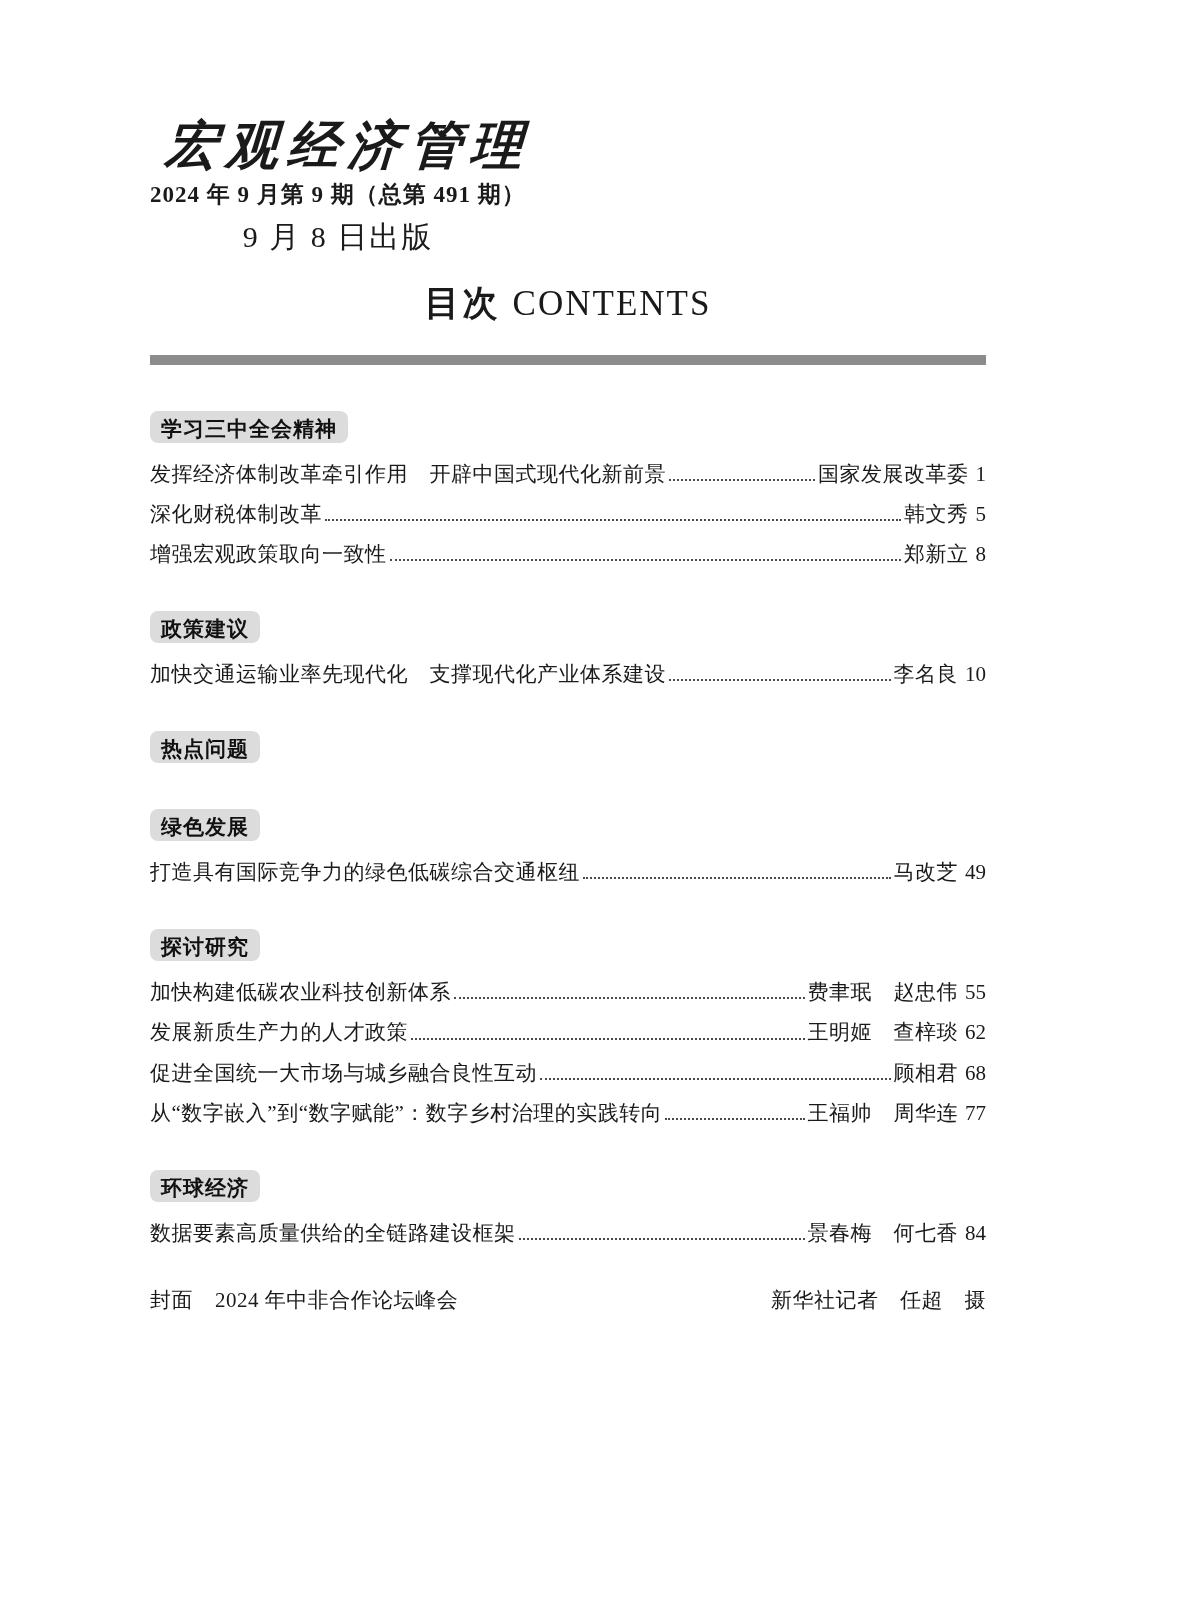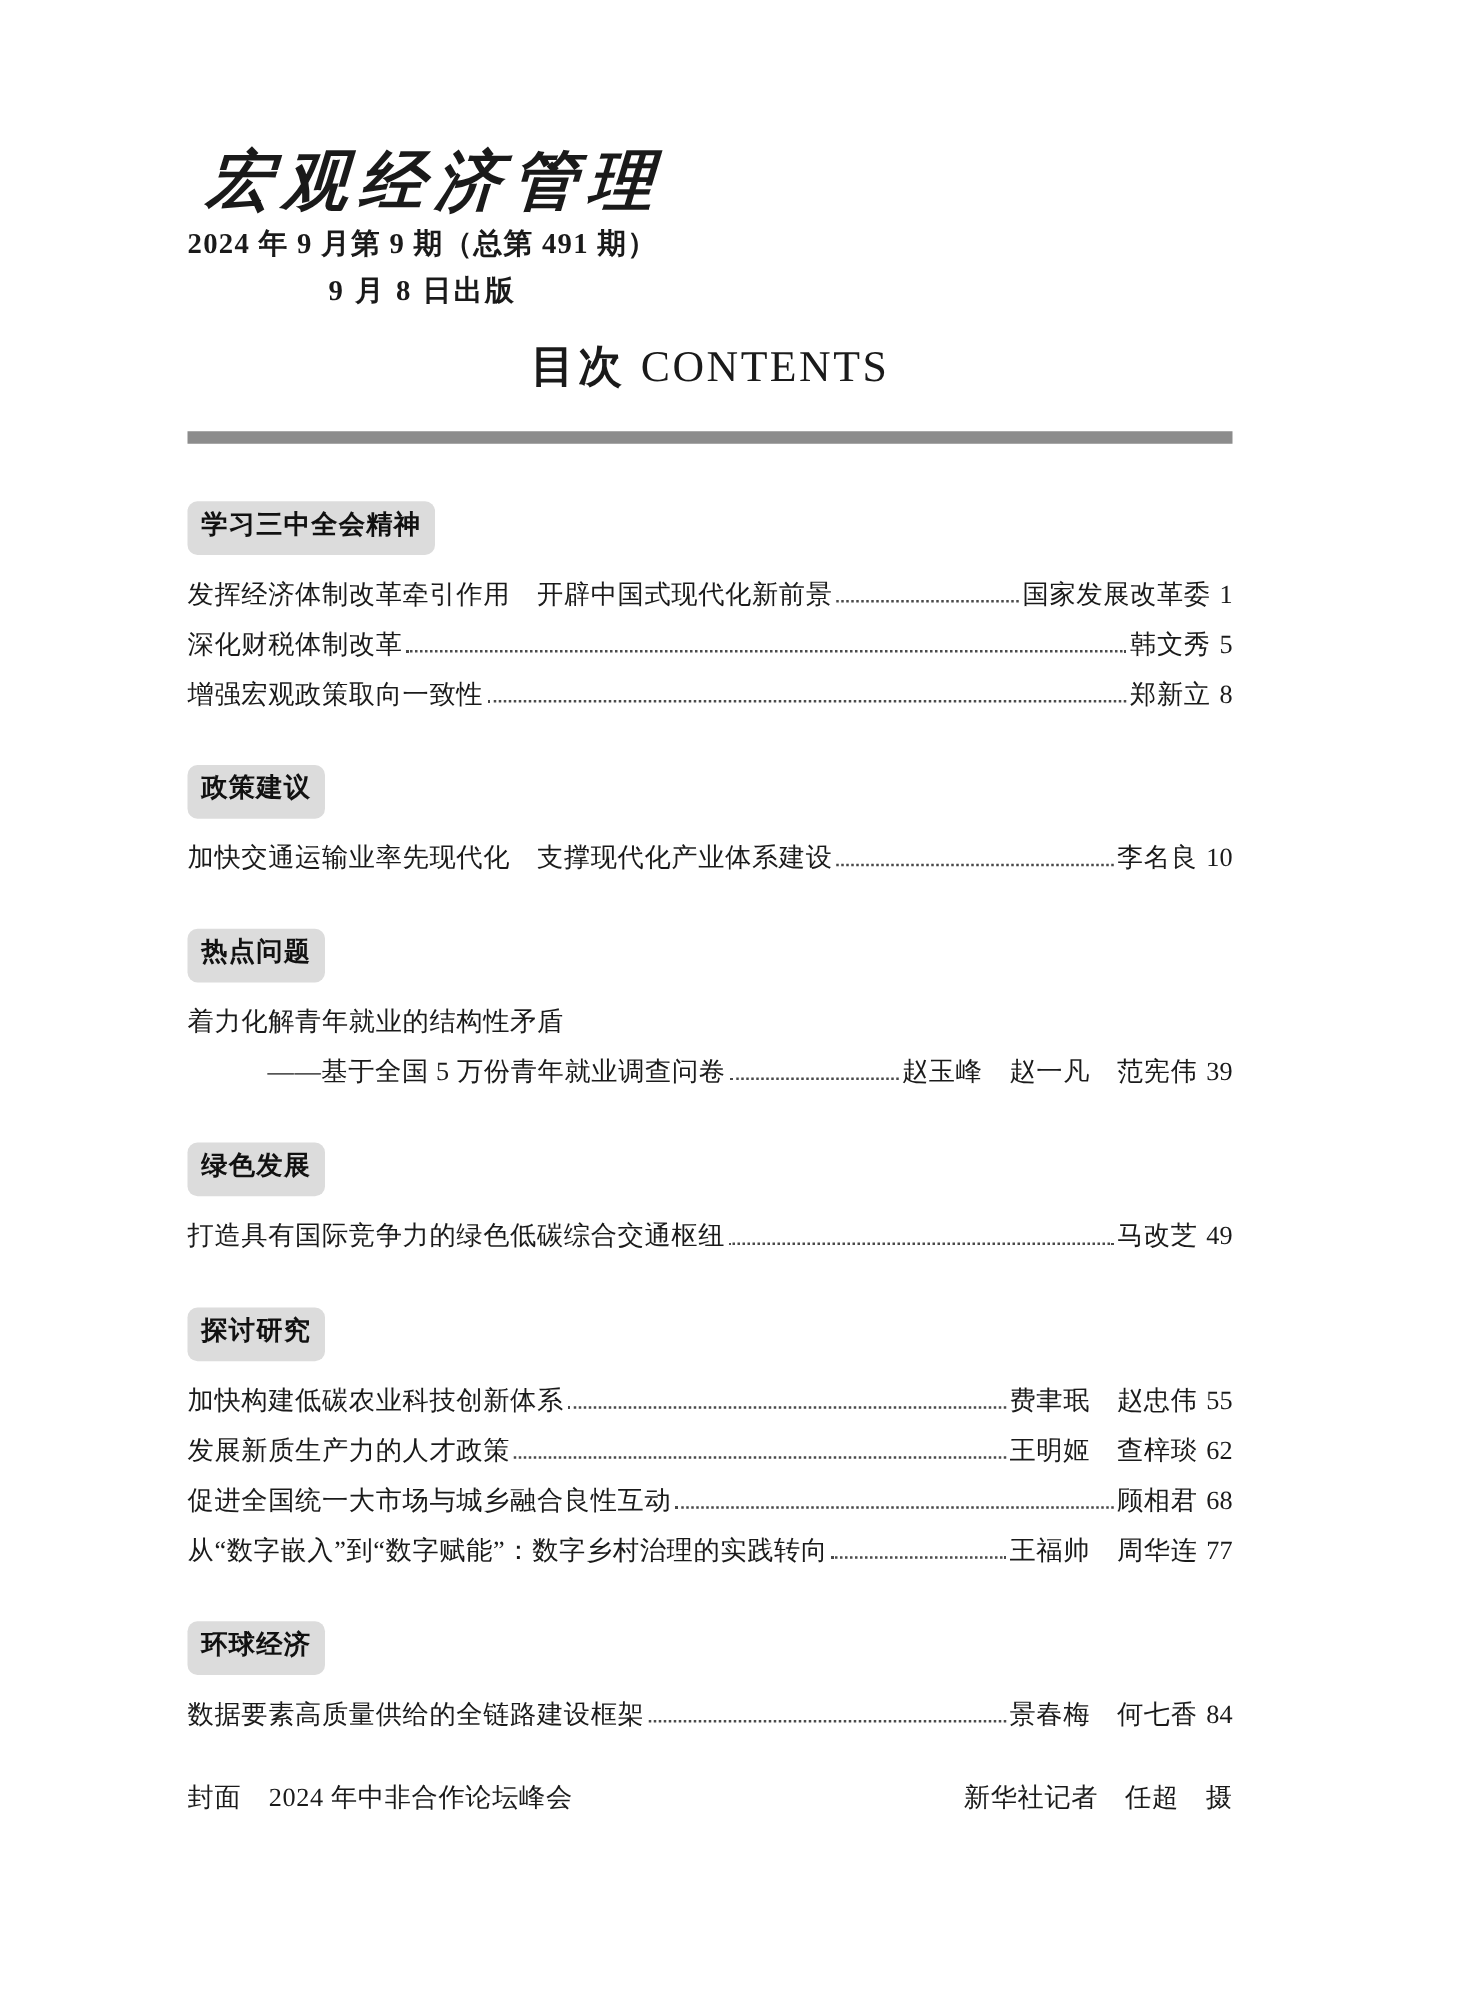--- a/index.html
+++ b/index.html
@@ -32,22 +32,22 @@
     white-space: nowrap;
   }
   .masthead-lines { display: inline-block; margin-top: 6px; }
   .issue-line {
     font-size: 23px;
     font-weight: bold;
     letter-spacing: 1px;
     white-space: nowrap;
   }
   .publish-line {
-    font-size: 23px;
-    font-weight: bold;
+    font-size: 30px;
+    font-weight: normal;
     text-align: center;
     margin-top: 7px;
     letter-spacing: 2px;
   }
 
   
   .contents-heading {
     text-align: center;
     margin-top: 22px;
     white-space: nowrap;
@@ -68,21 +68,21 @@
     height: 10px;
     background: #8c8c8c;
   }
 
   
   .section { margin-top: 46px; }
   .section-badge {
     display: inline-block;
     background: #dcdcdc;
     border-radius: 8px;
-    padding: 4px 11px 11px 11px;
+    padding: 4px 11px 0 11px;
     font-family: "Liberation Sans", sans-serif;
     font-size: 21px;
     font-weight: bold;
     letter-spacing: 1px;
     color: #111111;
   }
   .rows { margin-top: 20px; }
   .row {
     display: flex;
     align-items: flex-end;
@@ -154,31 +154,21 @@
             </div>
           </div></div>
         <div class="section"><span class="section-badge">政策建议</span><div class="rows">
             <div class="row">
               <span class="title">加快交通运输业率先现代化　支撑现代化产业体系建设</span>
               <span class="leader"></span>
               <span class="authors">李名良</span>
               <span class="page">10</span>
             </div>
           </div></div>
-        <div class="section"><span class="section-badge">热点问题</span><div class="rows">
-            <div class="row title-only">
-              <span class="title">着力化解青年就业的结构性矛盾</span>
-            </div>
-            <div class="row sub">
-              <span class="title">——基于全国 5 万份青年就业调查问卷</span>
-              <span class="leader"></span>
-              <span class="authors">赵玉峰　赵一凡　范宪伟</span>
-              <span class="page">39</span>
-            </div>
-          </div></div>
+        <div class="section"><span class="section-badge">热点问题</span></div>
         <div class="section"><span class="section-badge">绿色发展</span><div class="rows">
             <div class="row">
               <span class="title">打造具有国际竞争力的绿色低碳综合交通枢纽</span>
               <span class="leader"></span>
               <span class="authors">马改芝</span>
               <span class="page">49</span>
             </div>
           </div></div>
         <div class="section"><span class="section-badge">探讨研究</span><div class="rows">
             <div class="row">

